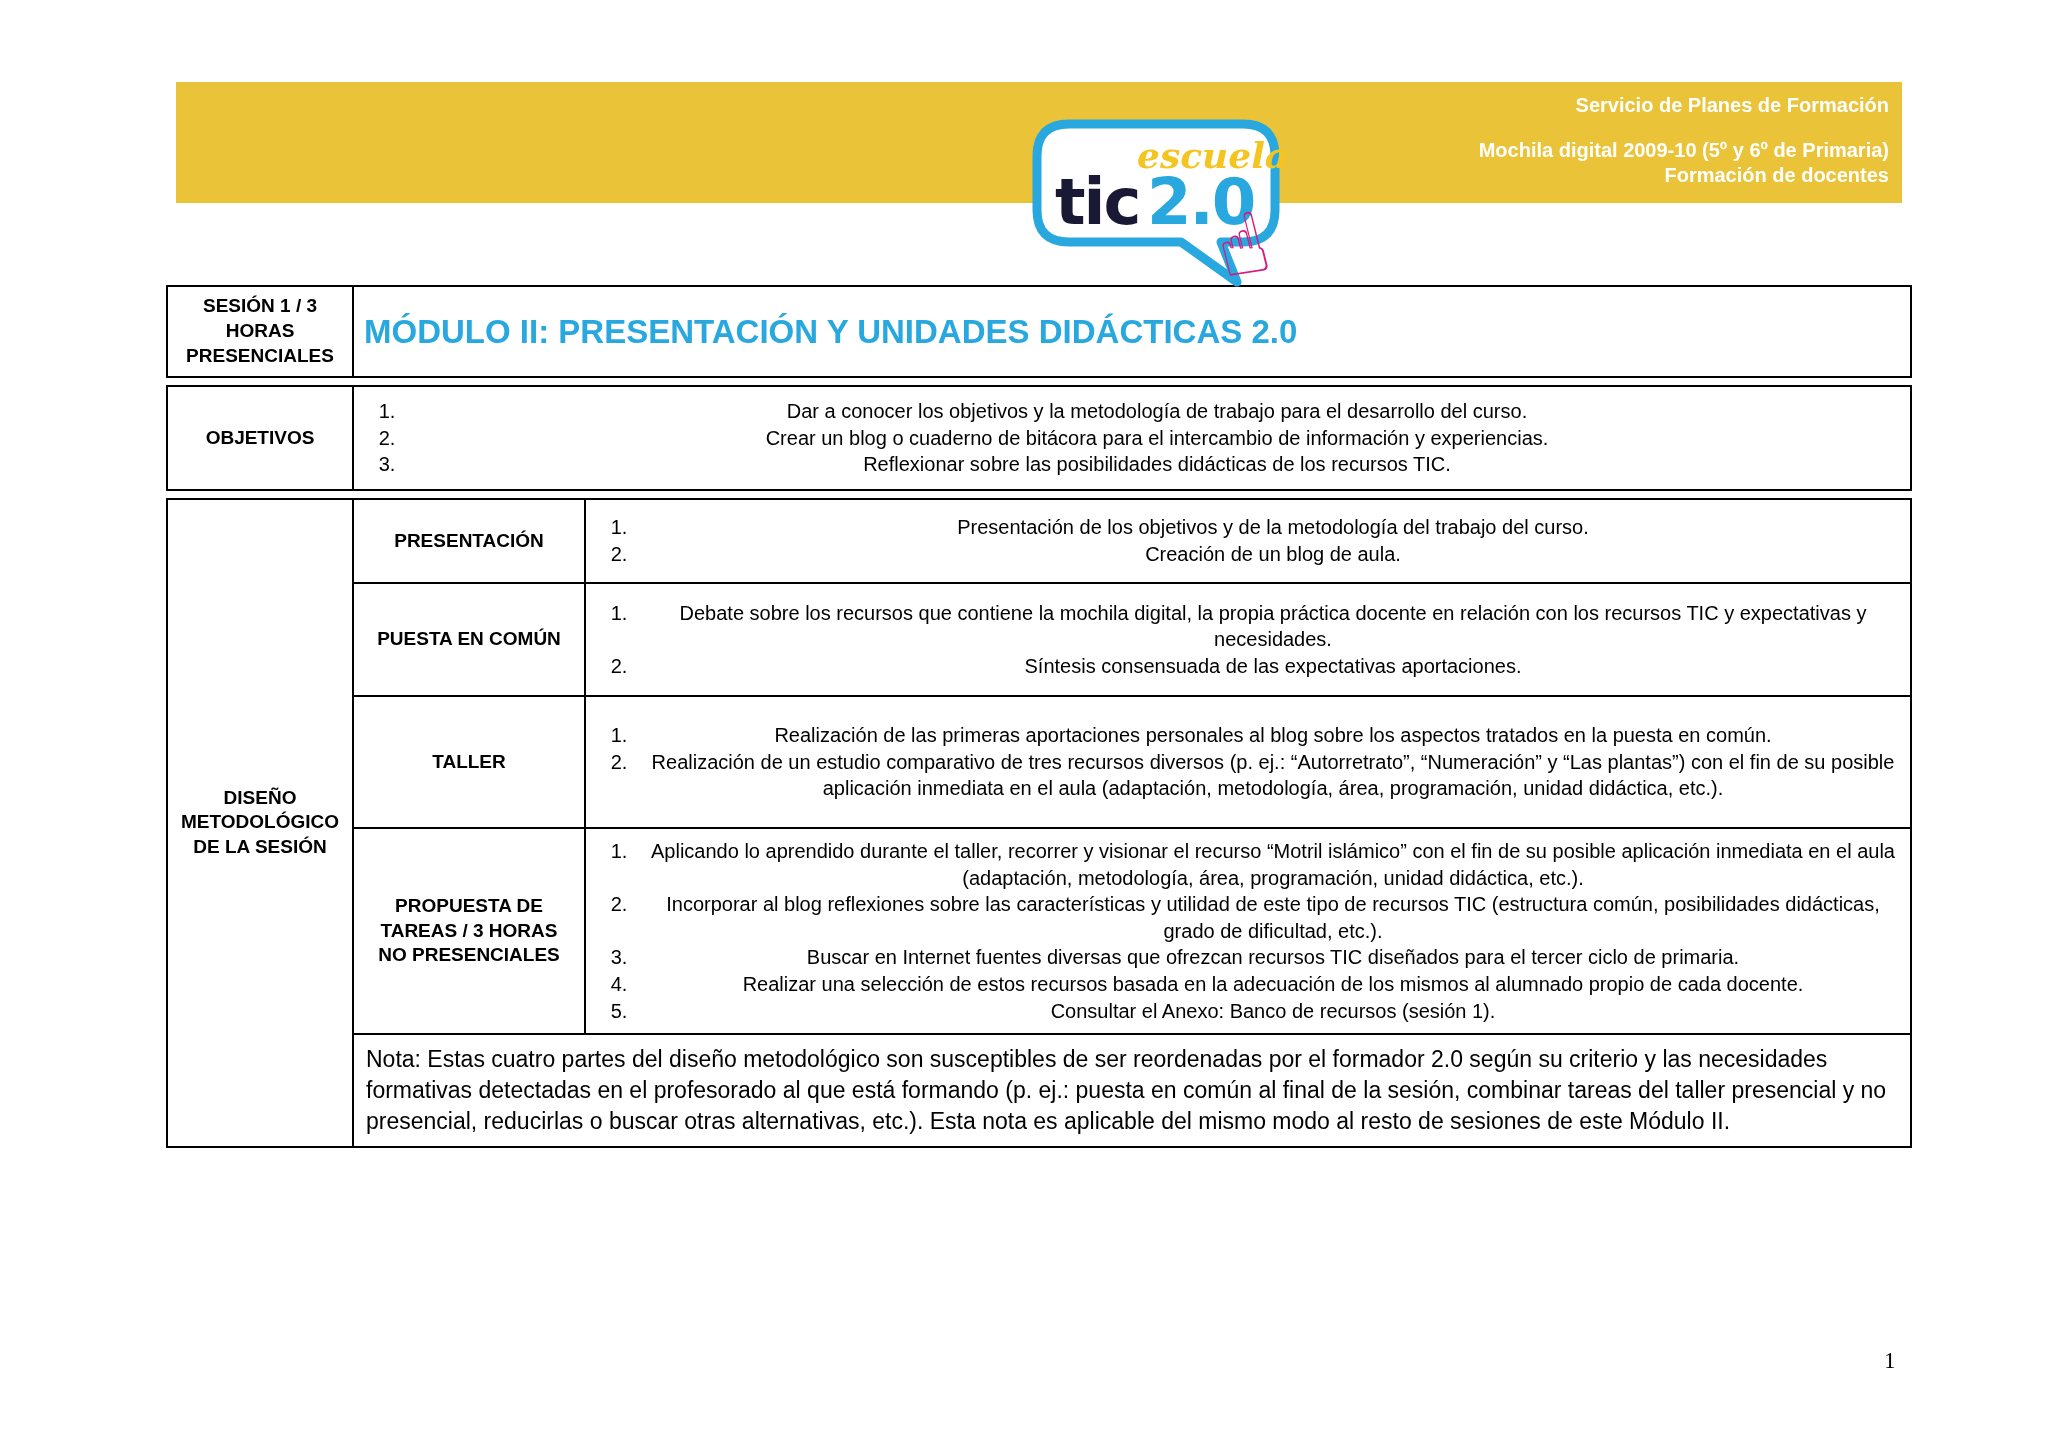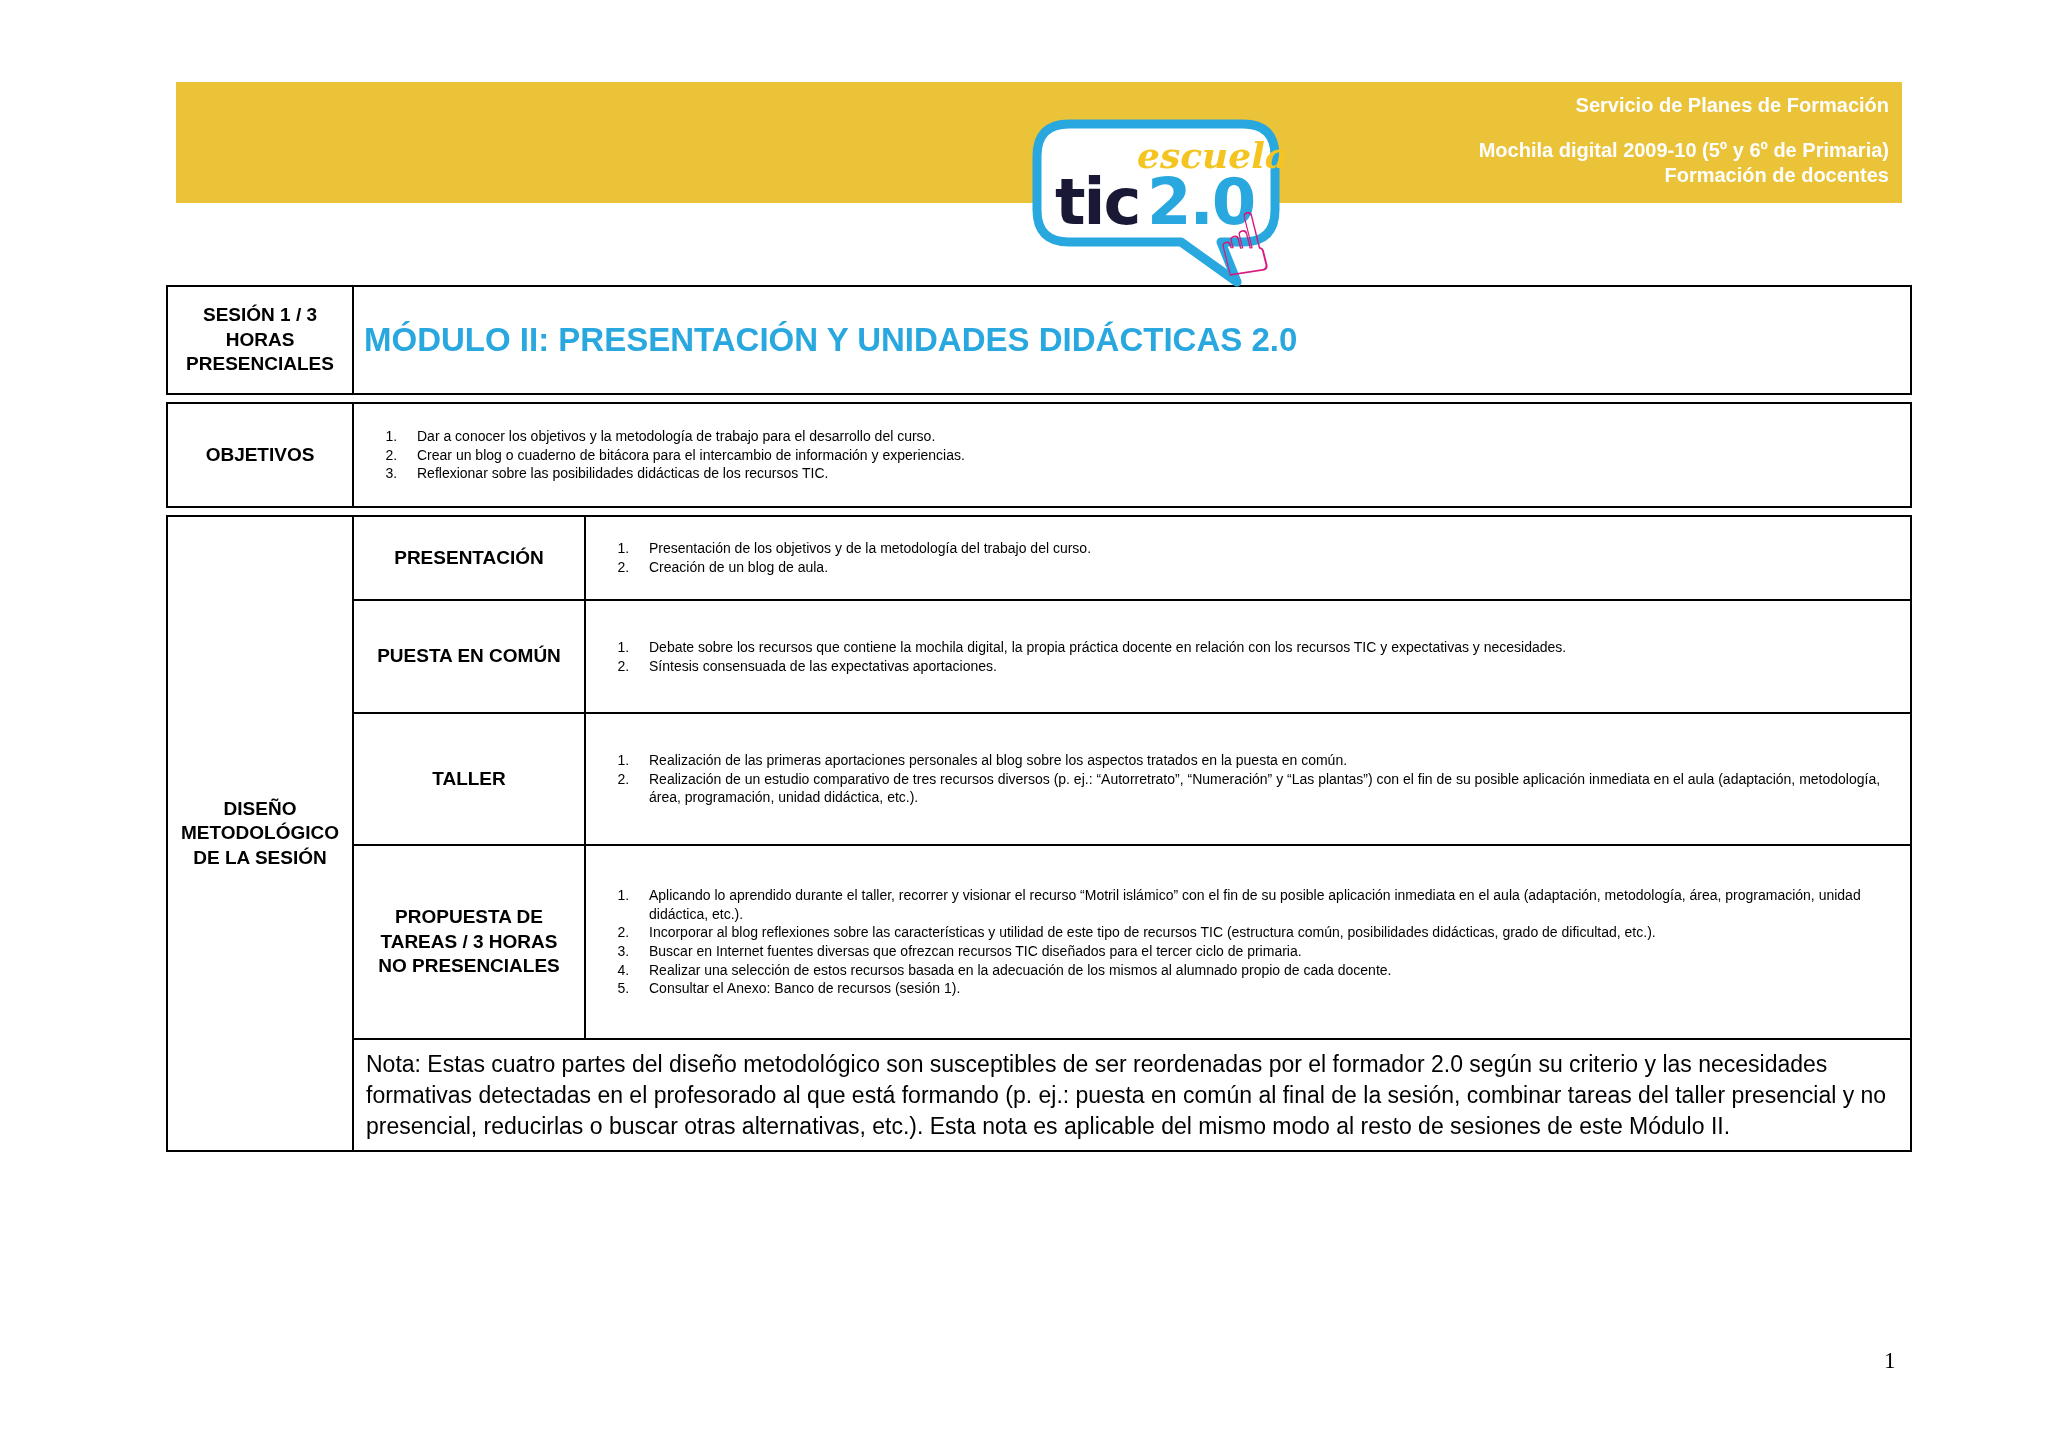--- a/index.html
+++ b/index.html
@@ -53,21 +53,21 @@
     padding:6px; line-height:1.3;
   }
   .title-cell {
     font-weight:bold; font-size:33px; color:#29A8DF;
     padding:6px 10px;
   }
   .sub-label {
     font-weight:bold; text-align:center; font-size:19px;
     padding:6px 10px; line-height:1.3;
   }
-  .content-cell { padding:9px 13px; font-size:14px; }
+  .content-cell { padding:9px 13px; font-size:20px;text-align:center; }
   .content-cell ol { margin:0; padding-left:34px; }
   .content-cell li { padding-left:16px; line-height:1.33; }
   .nota-cell { padding:9px 12px; font-size:23px; line-height:1.34; }
 
   .page-number {
     position:absolute; left:1884px; top:1348px;
     font-family:"Liberation Serif", serif; font-size:23px;
   }
 </style>
 </head>
@@ -94,21 +94,21 @@
 
   <div class="doc-table">
 
     <table class="block">
       <colgroup>
           <col style="width:186px">
           <col>
         </colgroup>
       <tbody>
           <tr>
-        <td class="label-cell" style="height:108px">SESIÓN 1 / 3 HORAS PRESENCIALES</td>
+        <td class="label-cell" style="height:91px">SESIÓN 1 / 3 HORAS PRESENCIALES</td>
         <td class="title-cell">MÓDULO II: PRESENTACIÓN Y UNIDADES DIDÁCTICAS 2.0</td>
       </tr>
     </tbody>
       </table>
 
     <table class="block">
       <colgroup>
           <col style="width:186px">
           <col>
         </colgroup>

